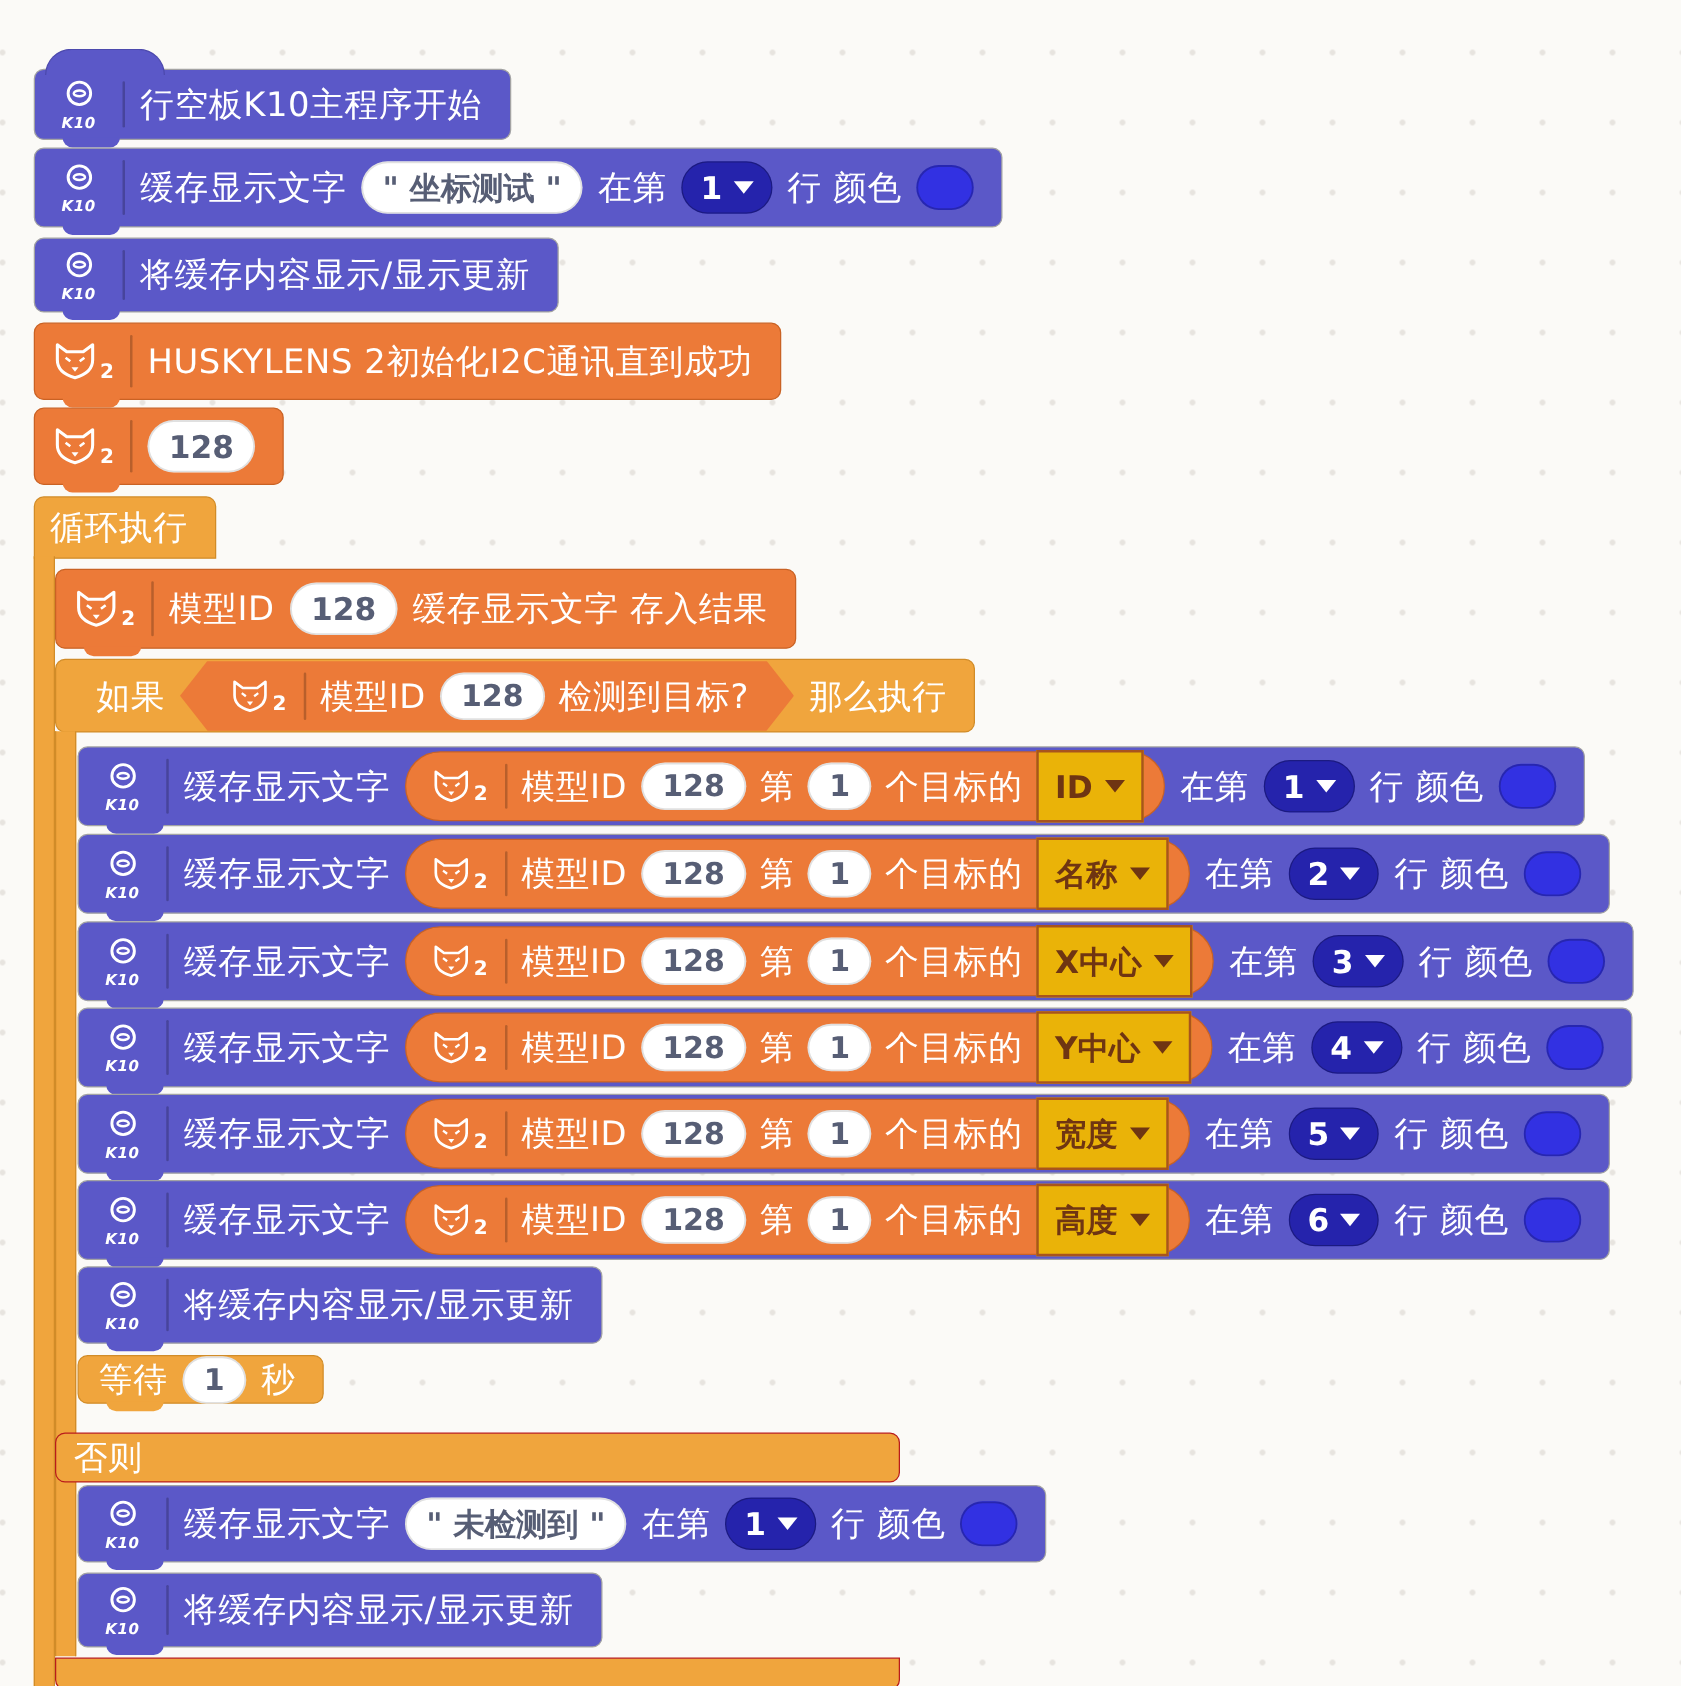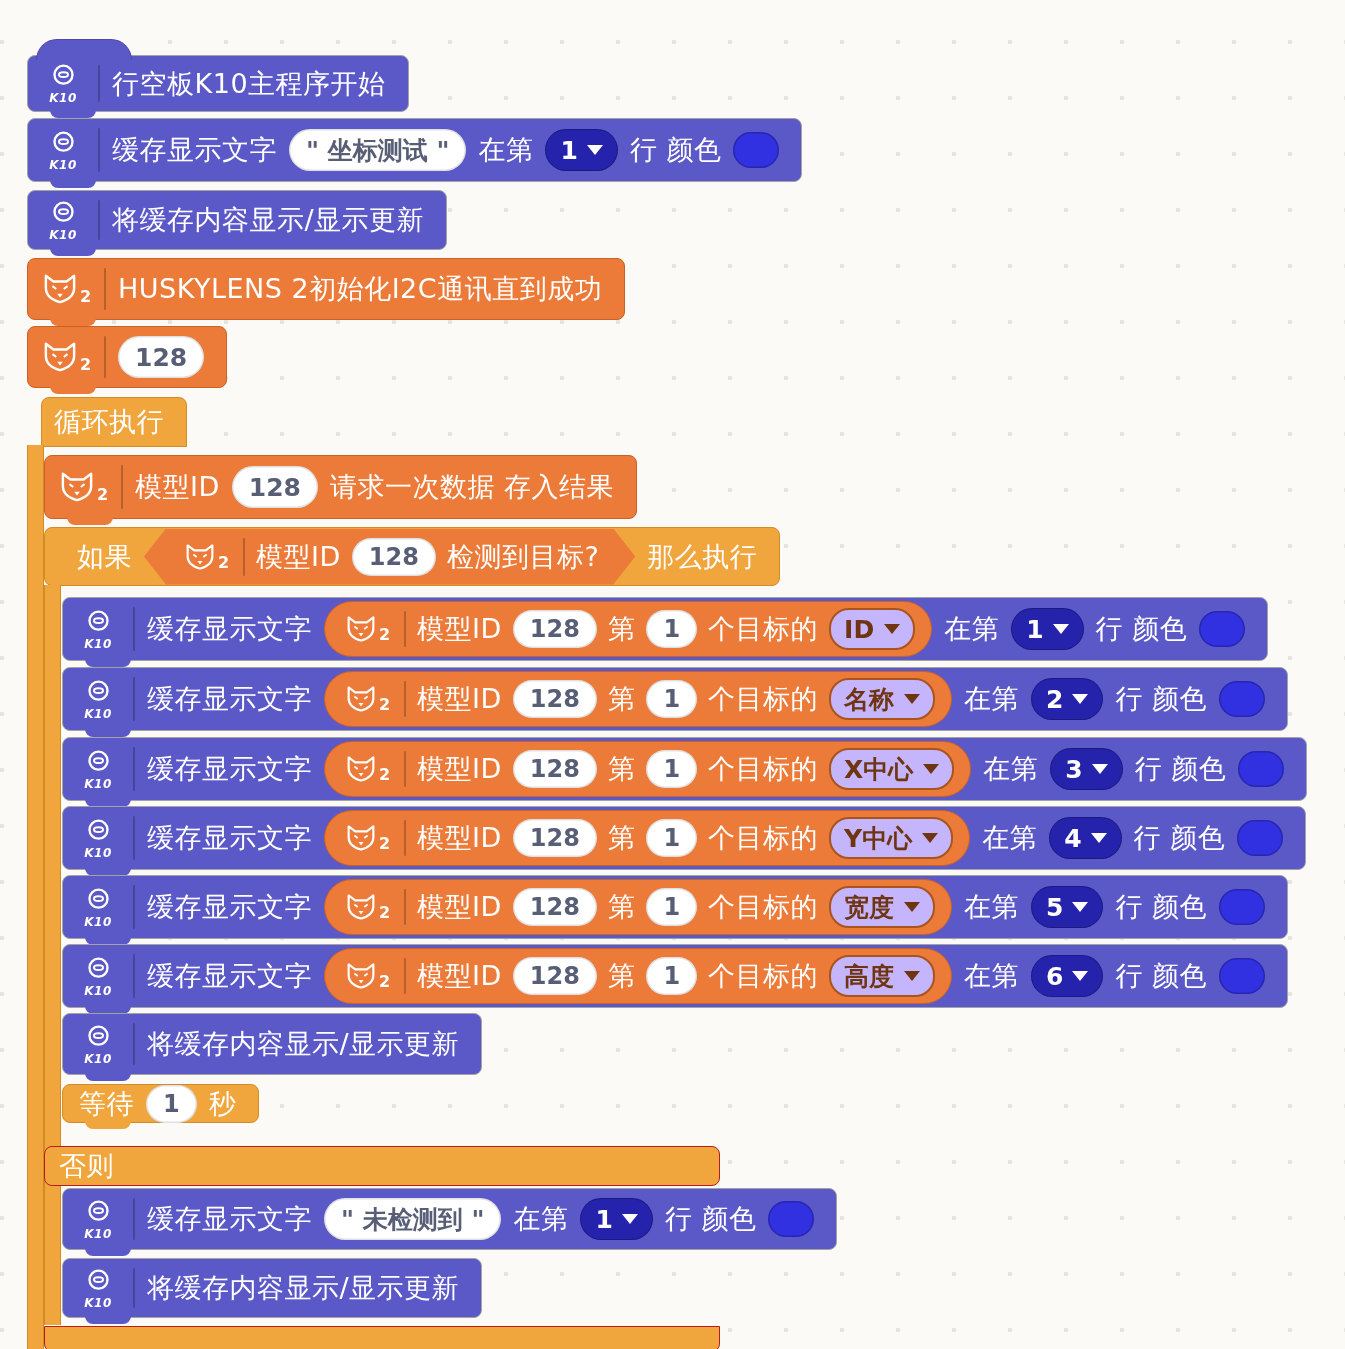--- a/index.html
+++ b/index.html
@@ -48,22 +48,22 @@
   .pill{
     background:#2523ac;height:42px;border-radius:21px;
     display:inline-flex;align-items:center;gap:9px;padding:0 15px;
     font-size:25px;font-weight:600;box-shadow:inset 0 0 0 1px rgba(0,0,0,.25);
   }
   .tri{width:0;height:0;border-left:8px solid transparent;border-right:8px solid transparent;border-top:10px solid #fff;}
   .tri.dark{border-top-color:#6f3512;}
 
   
   .dropdown{
-    background:#c4b5fd;border:2px solid #a8541d;color:#6f3512;
-    height:42px;border-radius:20px;display:inline-flex;align-items:center;
+    background:#eab308;border:2px solid #a8541d;color:#6f3512;
+    height:58px;border-radius:0;display:inline-flex;align-items:center;
     gap:10px;padding:0 13px;font-size:25px;font-weight:600;box-sizing:border-box;
   }
 
   
   .reporter{
     background:#ec7a38;border:1px solid #c96224;height:56px;border-radius:28px;
     display:inline-flex;align-items:center;gap:11px;padding:0 16px;box-sizing:border-box;color:#fff;
   }
 
   
@@ -158,38 +158,38 @@
           <path d="M12 14 l4 3 M28 14 l-4 3" stroke="#fff" stroke-width="2.2" fill="none"></path>
           <path d="M17 22 h6 l-3 4 z" fill="#fff"></path>
         </svg>
       <i>2</i>
     </span>
     <span class="divider"></span>
     <span class="oval">128</span>
     <div class="bump o"></div>
   </div>
 
-  <div class="block yellow" style="left:41px;top:397px;height:50px;border-radius:8px 8px 0 0;">
+  <div class="block yellow" style="left:27px;top:397px;height:50px;border-radius:8px 8px 0 0;">
     <span class="lbl">循环执行</span>
   </div>
   <div class="cspine" style="left:27px;top:445px;height:904px;"></div>
 
   <div class="block orange" style="left:44px;top:455px;height:64px;">
     <span class="husky">
       <svg viewBox="0 0 40 34">
           <path d="M5 3 L13 9 H27 L35 3 L35 16 Q35 27 20 31 Q5 27 5 16 Z" fill="none" stroke="#fff" stroke-width="2.6" stroke-linejoin="round"></path>
           <path d="M12 14 l4 3 M28 14 l-4 3" stroke="#fff" stroke-width="2.2" fill="none"></path>
           <path d="M17 22 h6 l-3 4 z" fill="#fff"></path>
         </svg>
       <i>2</i>
     </span>
     <span class="divider"></span>
     <span class="lbl">模型ID</span>
     <span class="oval">128</span>
-    <span class="lbl">请求一次数据 存入结果</span>
+    <span class="lbl">缓存显示文字 存入结果</span>
     <div class="bump o"></div>
   </div>
 
   <div class="block yellow" style="left:44px;top:527px;height:59px;padding-left:32px;">
     <span class="lbl">如果</span>
     <span class="hex">
       <span class="husky">
         <svg viewBox="0 0 40 34" style="width:34px;height:28px;">
             <path d="M5 3 L13 9 H27 L35 3 L35 16 Q35 27 20 31 Q5 27 5 16 Z" fill="none" stroke="#fff" stroke-width="2.6" stroke-linejoin="round"></path>
             <path d="M12 14 l4 3 M28 14 l-4 3" stroke="#fff" stroke-width="2.2" fill="none"></path>

